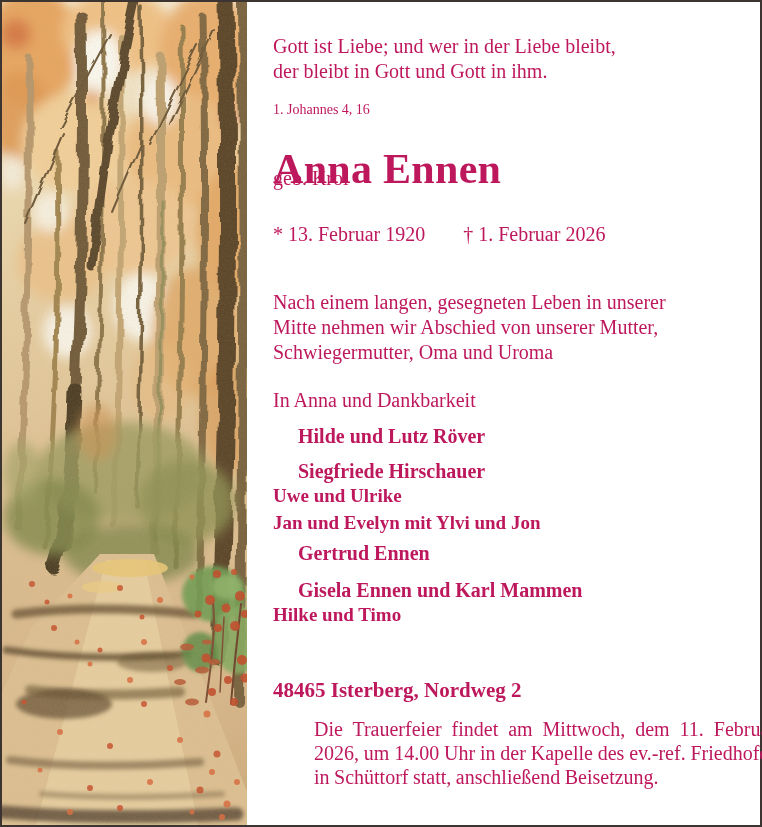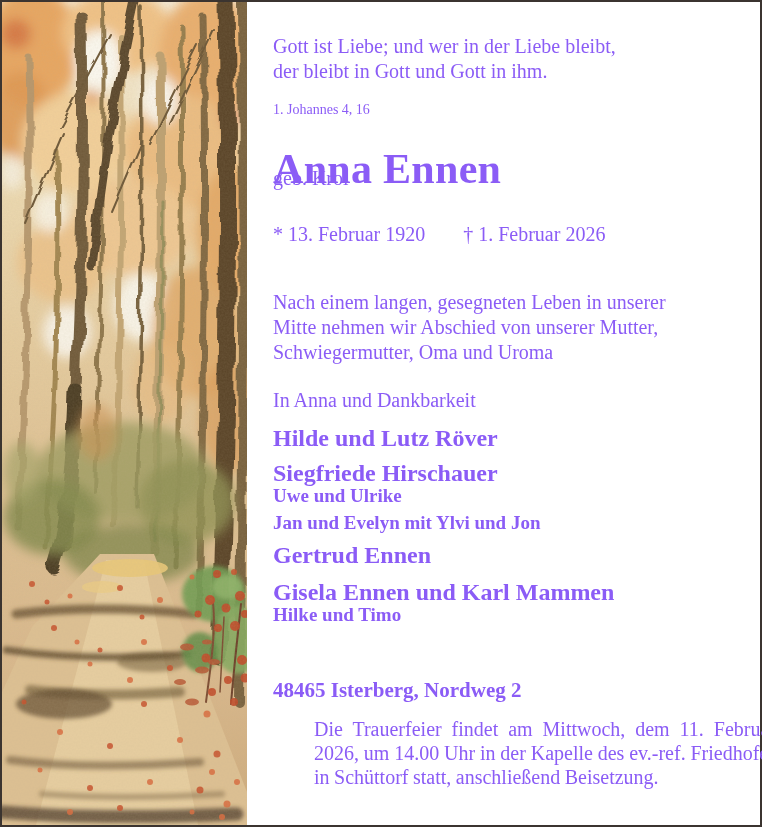--- a/index.html
+++ b/index.html
@@ -1,36 +1,36 @@
 <!DOCTYPE html>
 <html><head>
 <meta charset="utf-8">
 <style>
   html,body { margin:0; padding:0; background:#ffffff; }
   body { width:762px; height:827px; overflow:hidden; }
   .frame {
     position:relative; width:758px; height:823px;
     border:2px solid #3b3430; background:#ffffff;
     font-family:"Liberation Serif","DejaVu Serif",serif;
-    color:#8b5cf6;
+    color:#be185d;
   }
   .painting { position:absolute; left:0; top:0; width:245px; height:823px; overflow:hidden; }
   .painting svg { display:block; }
   .content { position:absolute; left:271px; top:0; width:466px; height:823px; }
   .content > * { position:absolute; left:0; margin:0; }
 
   .verse      { top:32px;  font-size:20px; line-height:25px; }
   .verse-ref  { font-size:14px; line-height:22px; margin-top:15px; }
   .name       { top:146px; font-size:42px; line-height:1; font-weight:bold; letter-spacing:0.3px; }
   .geb        { top:166px; font-size:20px; line-height:1; }
   .dates      { top:222px; font-size:20px; line-height:1; }
   .death-date { margin-left:38px;text-align:right; }
   .tribute    { top:288px; font-size:20px; line-height:25px; width:440px; }
   .farewell   { top:388px; font-size:20px; line-height:1; }
-  .mourner-lg { font-size:24px; font-weight:bold; line-height:1; }
+  .mourner-lg { font-size:20px; font-weight:bold; line-height:1;margin-left:25px; }
   .mourner-sm { font-size:19px; font-weight:bold; line-height:1; }
   .m0 { top:424px; } .m1 { top:459px; } .m2 { top:484px; } .m3 { top:511px;text-align:center; }
   .m4 { top:541px; } .m5 { top:578px; } .m6 { top:603px; }
   .address    { top:678px; font-size:21px; font-weight:bold; line-height:1; }
   .funeral    { top:715px; font-size:20px; line-height:24px; width:462px; text-align:justify; word-spacing:-0.5px;margin-left:41px; }
 </style>
 </head>
 <body>
 
 <div class="frame">

